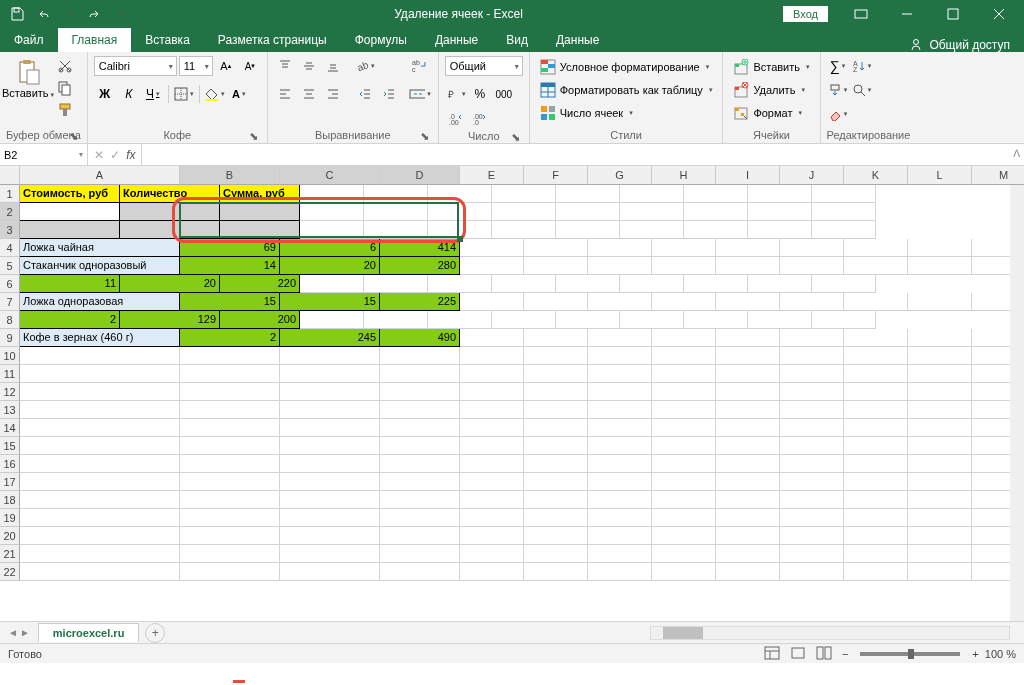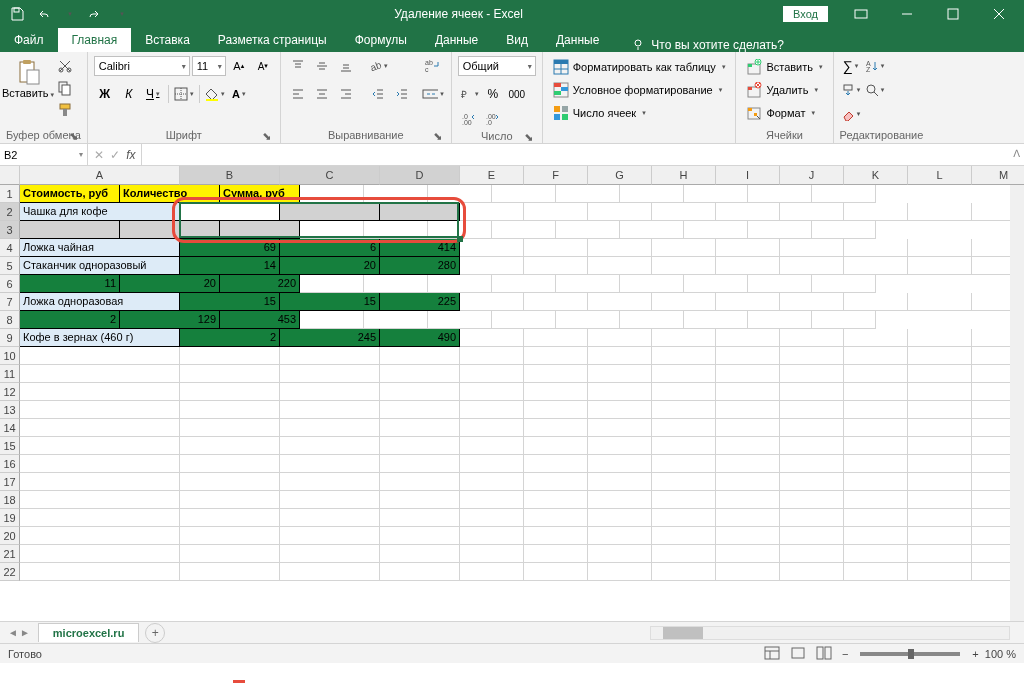--- a/index.html
+++ b/index.html
@@ -55,21 +55,21 @@
 .ch { background: #f0f0f0; border-right: 1px solid #ccc; border-bottom: 1px solid #aaa; text-align: center; font-size: 11px; line-height: 19px; color: #444; }
 .ch.sel { background: #d2d2d2; }
 .row-headers { position: absolute; left: 0; top: 19px; width: 20px; }
 .rh { height: 18px; background: #f0f0f0; border-right: 1px solid #aaa; border-bottom: 1px solid #ccc; text-align: center; font-size: 11px; line-height: 18px; color: #444; }
 .rh.sel { background: #d2d2d2; }
 .cells { position: absolute; left: 20px; top: 19px; }
 .crow { display: flex; height: 18px; }
 .cell { border-right: 1px solid #d4d4d4; border-bottom: 1px solid #d4d4d4; font-size: 11px; padding: 0 3px; line-height: 17px; overflow: hidden; white-space: nowrap; }
 .cell.hdr { background: #fff200; font-weight: bold; border-right: 1px solid #000; border-bottom: 1px solid #000; }
 .cell.name { background: #ddebf7; border-right: 1px solid #000; border-bottom: 1px solid #000; }
-.cell.num { text-align: right; border-right: 1px solid #000; border-bottom: 1px solid #000; background: #15803d; }
+.cell.num { text-align: right; border-right: 1px solid #000; border-bottom: 1px solid #000; background: #84cc16; }
 .cell.selblk { background: #d2d2d2; border-right: 1px solid #000; border-bottom: 1px solid #000; }
 .cell.active { background: #fff; }
 .sel-outline { position: absolute; border: 2px solid #217346; pointer-events: none; }
 .sel-handle { position: absolute; width: 6px; height: 6px; background: #217346; }
 .highlight { position: absolute; border: 3px solid #e74c3c; border-radius: 12px; pointer-events: none; }
 .vscroll { position: absolute; right: 0; top: 19px; bottom: 0; width: 14px; background: #f0f0f0; }
 
 
 .sheet-bar { height: 22px; border-top: 1px solid #d4d4d4; display: flex; align-items: center; background: #f3f3f3; }
 .sheet-nav { display: flex; gap: 2px; padding: 0 8px; }
@@ -142,26 +142,26 @@
 
 <div class="tabs">
   <div class="tab">Файл</div>
   <div class="tab active">Главная</div>
   <div class="tab">Вставка</div>
   <div class="tab">Разметка страницы</div>
   <div class="tab">Формулы</div>
   <div class="tab">Данные</div>
   <div class="tab">Вид</div>
   <div class="tab">Данные</div>
-  <div class="tell-me">
+  <div class="tabs-right">
     <svg width="14" height="14">
-        <circle cx="7" cy="5" r="3" fill="none" stroke="#fff"></circle>
-        <line x1="7" y1="9" x2="7" y2="12" stroke="#fff"></line>
+        <circle cx="7" cy="4" r="2.5" fill="none" stroke="#fff"></circle>
+        <path d="M3 12a4 4 0 018 0" fill="none" stroke="#fff"></path>
       </svg>
-    <span>Что вы хотите сделать?</span>
+    <span>Общий доступ</span>
   </div>
 </div>
 
 <div class="ribbon">
 
   <div class="rgroup">
     <div class="rgroup-body">
       <div class="big-btn">
         <svg class="icon" viewBox="0 0 28 28">
             <rect x="6" y="4" width="14" height="20" fill="#fff" stroke="#8a6d3b"></rect>
@@ -192,21 +192,21 @@
           </div>
       </div>
     </div>
     <div class="rgroup-label"><span>Буфер обмена</span><span class="dlg">⬊</span></div>
   </div>
 
   <div class="rgroup">
     <div class="rgroup-body">
       <div class="col">
         <div class="row">
-          <div class="combo" style="width:96px">Calibri</div>
+          <div class="combo" style="width:83px">Calibri</div>
           <div class="combo" style="width:34px">11</div>
           <div class="sbtn" style="font-size:11px">A<sup style="font-size:7px">▴</sup></div>
           <div class="sbtn" style="font-size:10px">A<sup style="font-size:7px">▾</sup></div>
         </div>
         <div class="row" style="margin-top:6px">
           <div class="sbtn" style="font-weight:bold">Ж</div>
           <div class="sbtn" style="font-style:italic">К</div>
           <div class="sbtn drop" style="text-decoration:underline">Ч</div>
           <div style="width:1px;height:18px;background:#ccc;margin:0 2px"></div>
           <div class="sbtn drop">
@@ -225,21 +225,21 @@
             </div>
           <div class="sbtn drop">
               <span style="font-weight:bold;font-size:11px">A</span>
               <svg width="12" height="3" style="position:absolute;bottom:2px">
                 <rect width="12" height="3" fill="#e74c3c"></rect>
               </svg>
             </div>
         </div>
       </div>
     </div>
-    <div class="rgroup-label"><span>Шрифт</span><span class="dlg">⬊</span></div>
+    <div class="rgroup-label"><span>Кофе</span><span class="dlg">⬊</span></div>
   </div>
 
   <div class="rgroup">
     <div class="rgroup-body">
       <div class="col">
         <div class="row">
           <div class="sbtn">
               <svg width="14" height="14">
                 <line x1="2" y1="2" x2="12" y2="2" stroke="#555"></line>
                 <line x1="4" y1="5" x2="10" y2="5" stroke="#555"></line>
@@ -359,47 +359,48 @@
       </div>
     </div>
     <div class="rgroup-label"><span>Число</span><span class="dlg">⬊</span></div>
   </div>
 
   <div class="rgroup">
     <div class="rgroup-body">
       <div class="col">
         <div class="style-btn drop">
             <svg class="ic" viewBox="0 0 16 16">
+              <rect x="1" y="1" width="14" height="14" fill="none" stroke="#888"></rect>
+              <rect x="1" y="1" width="7" height="4" fill="#e74c3c"></rect>
+              <rect x="8" y="5" width="7" height="4" fill="#3498db"></rect>
+              <rect x="1" y="9" width="7" height="4" fill="#2ecc71"></rect>
+            </svg>
+            <span>Условное форматирование</span>
+          </div>
+        <div class="style-btn drop">
+            <svg class="ic" viewBox="0 0 16 16">
               <rect x="1" y="1" width="14" height="14" fill="none" stroke="#2a7ab0"></rect>
               <rect x="1" y="1" width="14" height="4" fill="#2a7ab0"></rect>
               <line x1="8" y1="1" x2="8" y2="15" stroke="#2a7ab0"></line>
               <line x1="1" y1="10" x2="15" y2="10" stroke="#2a7ab0"></line>
             </svg>
             <span>Форматировать как таблицу</span>
-          </div>
-        <div class="style-btn drop">
-            <svg class="ic" viewBox="0 0 16 16">
-              <rect x="1" y="1" width="14" height="14" fill="none" stroke="#888"></rect>
-              <rect x="1" y="1" width="7" height="4" fill="#e74c3c"></rect>
-              <rect x="8" y="5" width="7" height="4" fill="#3498db"></rect>
-              <rect x="1" y="9" width="7" height="4" fill="#2ecc71"></rect>
-            </svg>
-            <span>Условное форматирование</span>
           </div>
         <div class="style-btn drop">
             <svg class="ic" viewBox="0 0 16 16">
               <rect x="1" y="1" width="6" height="6" fill="#f39c12"></rect>
               <rect x="9" y="1" width="6" height="6" fill="#95a5a6"></rect>
               <rect x="1" y="9" width="6" height="6" fill="#3498db"></rect>
               <rect x="9" y="9" width="6" height="6" fill="#2ecc71"></rect>
             </svg>
             <span>Число ячеек</span>
           </div>
       </div>
     </div>
+    <div class="rgroup-label">Стили</div>
   </div>
 
   <div class="rgroup">
     <div class="rgroup-body">
       <div class="col">
         <div class="style-btn drop">
             <svg class="ic" viewBox="0 0 16 16">
               <rect x="2" y="5" width="12" height="10" fill="none" stroke="#888"></rect>
               <rect x="2" y="5" width="4" height="3" fill="#2ecc71"></rect>
               <circle cx="12" cy="3" r="3" fill="#fff" stroke="#2ecc71"></circle>
@@ -533,21 +534,20 @@
         <div class="cell" style="width: 64px;"></div>
         <div class="cell" style="width: 64px;"></div>
         <div class="cell" style="width: 64px;"></div>
         <div class="cell" style="width: 64px;"></div>
         <div class="cell" style="width: 64px;"></div>
         <div class="cell" style="width: 64px;"></div>
         <div class="cell" style="width: 64px;"></div>
         <div class="cell" style="width: 64px;"></div>
       </div>
       <div class="crow">
-        <div class="cell name" style="width: 160px;">Чашка для кофе</div>
         <div class="cell selblk active" style="width: 100px;"></div>
         <div class="cell selblk" style="width: 100px;"></div>
         <div class="cell selblk" style="width: 80px;"></div>
         <div class="cell" style="width: 64px;"></div>
         <div class="cell" style="width: 64px;"></div>
         <div class="cell" style="width: 64px;"></div>
         <div class="cell" style="width: 64px;"></div>
         <div class="cell" style="width: 64px;"></div>
         <div class="cell" style="width: 64px;"></div>
         <div class="cell" style="width: 64px;"></div>
@@ -623,21 +623,21 @@
         <div class="cell" style="width: 64px;"></div>
         <div class="cell" style="width: 64px;"></div>
         <div class="cell" style="width: 64px;"></div>
         <div class="cell" style="width: 64px;"></div>
         <div class="cell" style="width: 64px;"></div>
         <div class="cell" style="width: 64px;"></div>
       </div>
       <div class="crow">
         <div class="cell num" style="width: 100px;">2</div>
         <div class="cell num" style="width: 100px;">129</div>
-        <div class="cell num" style="width: 80px;">453</div>
+        <div class="cell num" style="width: 80px;">200</div>
         <div class="cell" style="width: 64px;"></div>
         <div class="cell" style="width: 64px;"></div>
         <div class="cell" style="width: 64px;"></div>
         <div class="cell" style="width: 64px;"></div>
         <div class="cell" style="width: 64px;"></div>
         <div class="cell" style="width: 64px;"></div>
         <div class="cell" style="width: 64px;"></div>
         <div class="cell" style="width: 64px;"></div>
         <div class="cell" style="width: 64px;"></div>
       </div>

